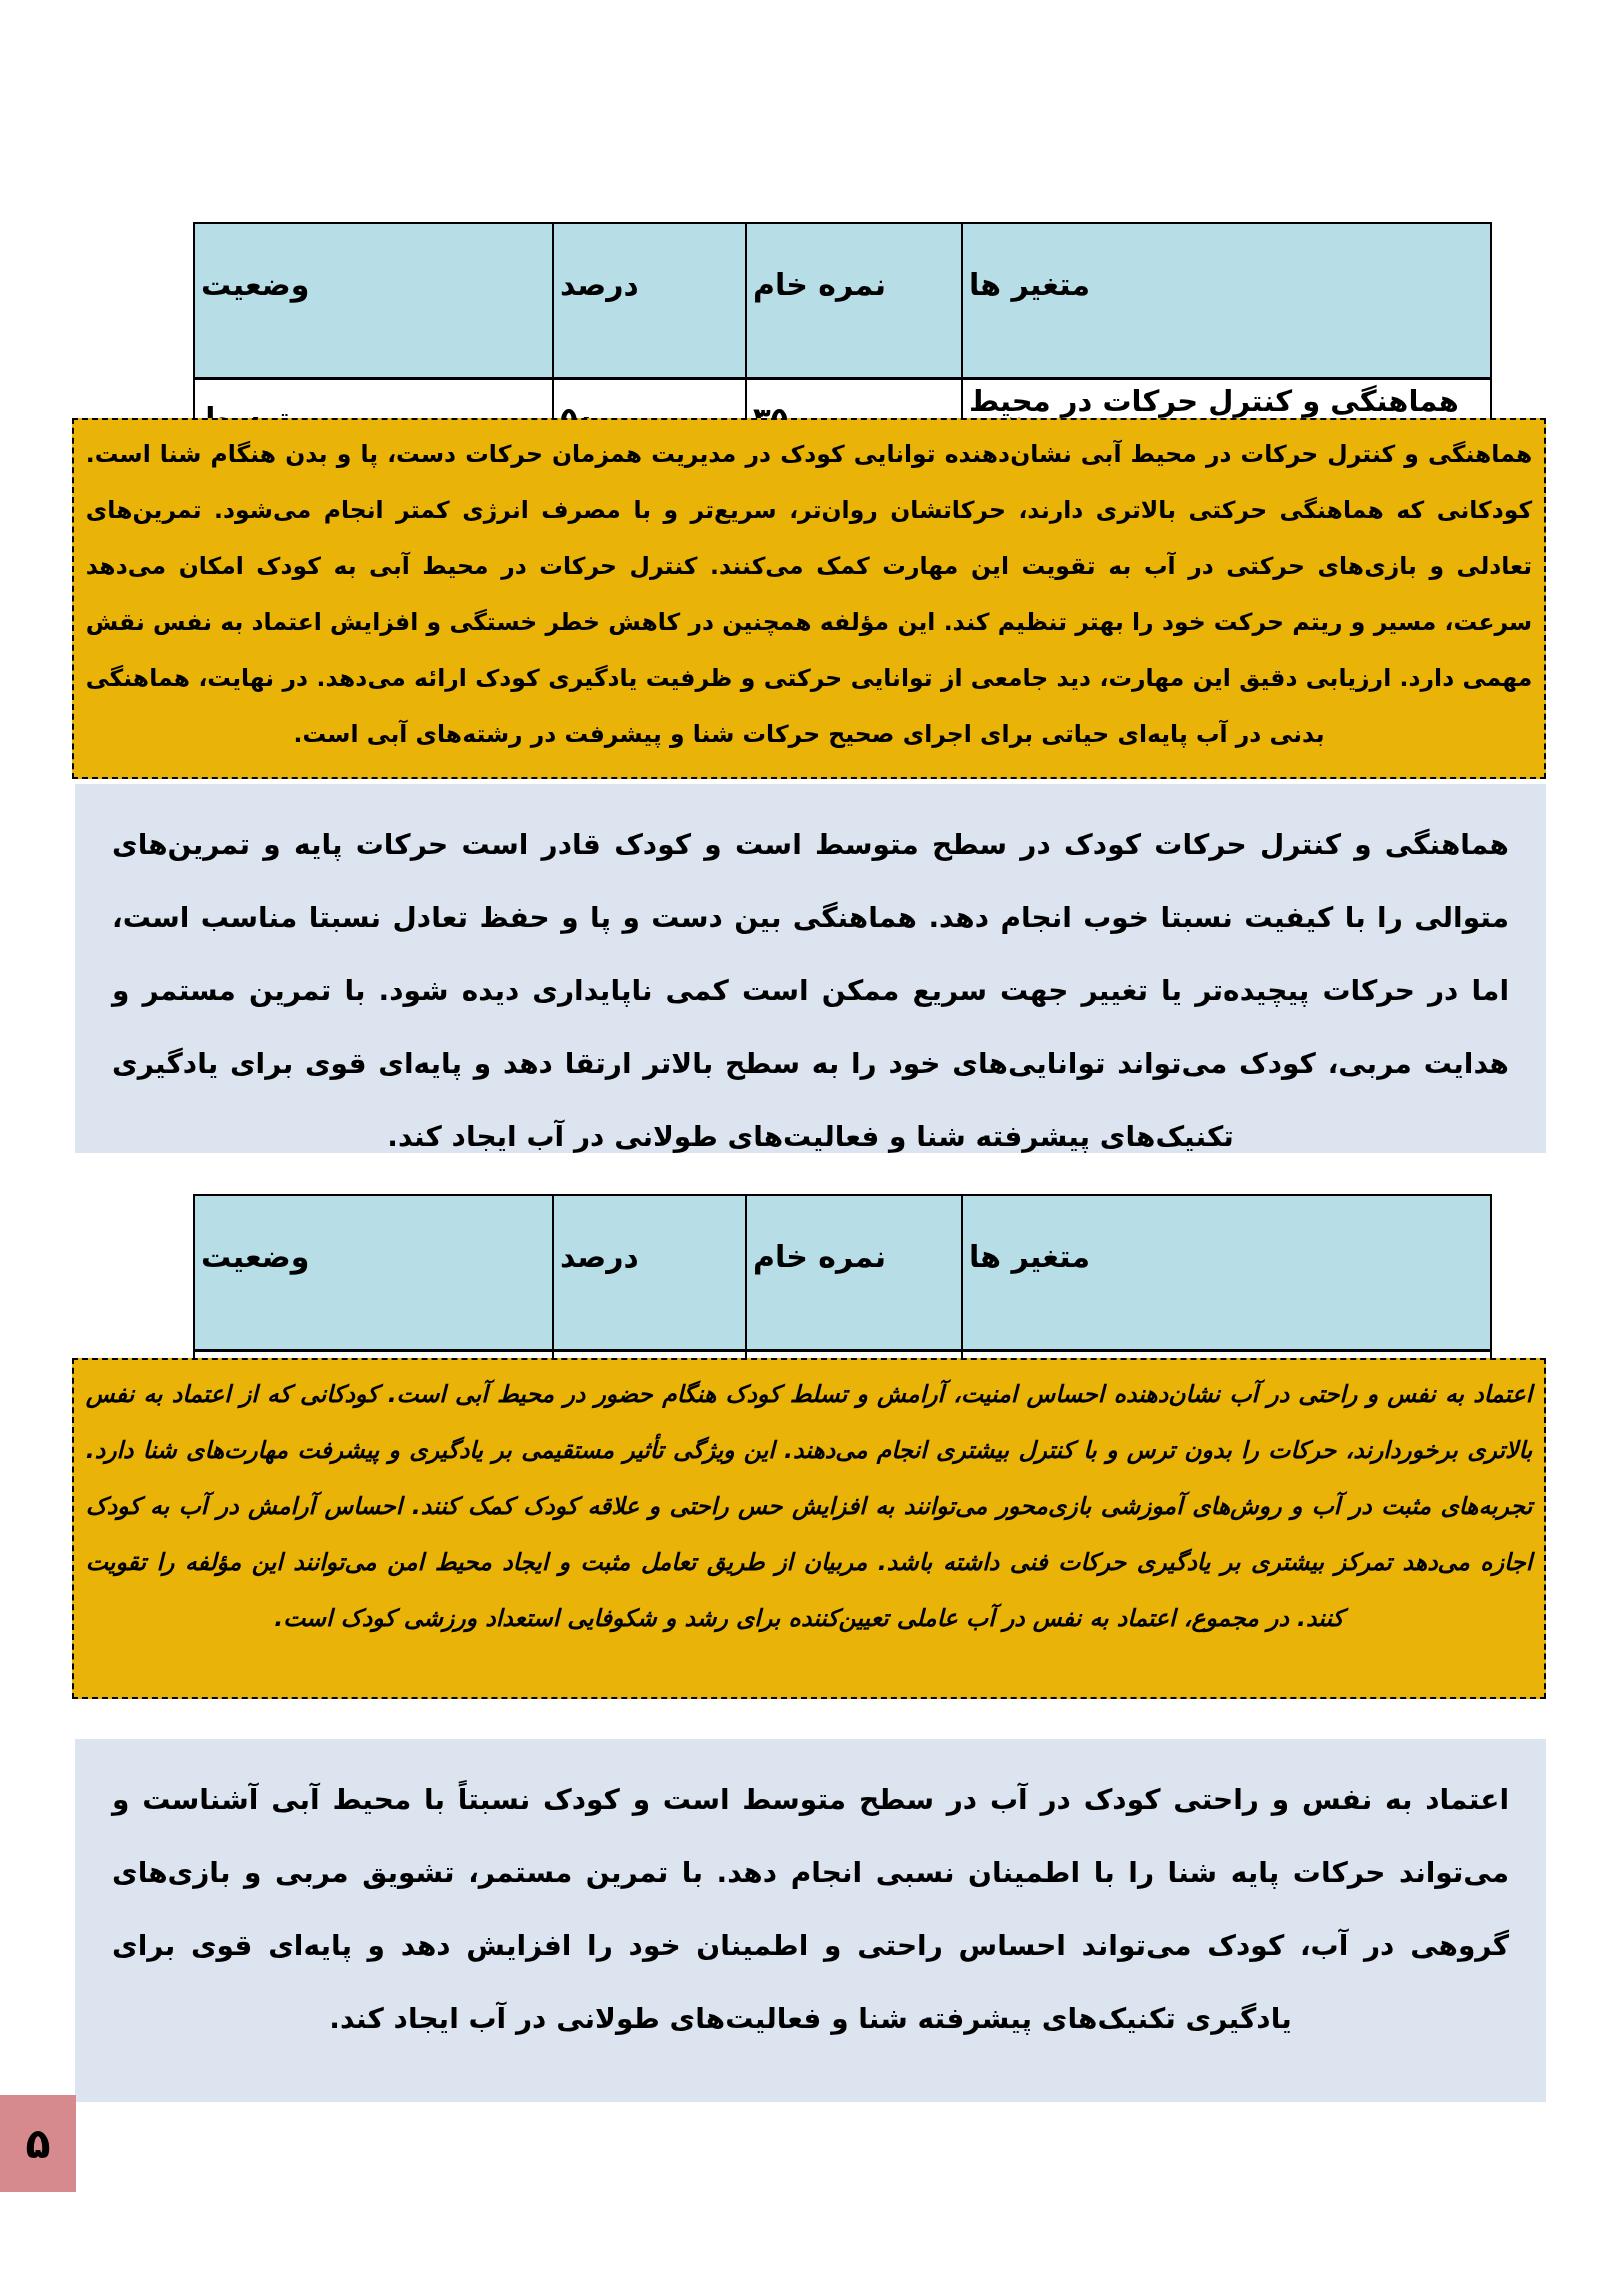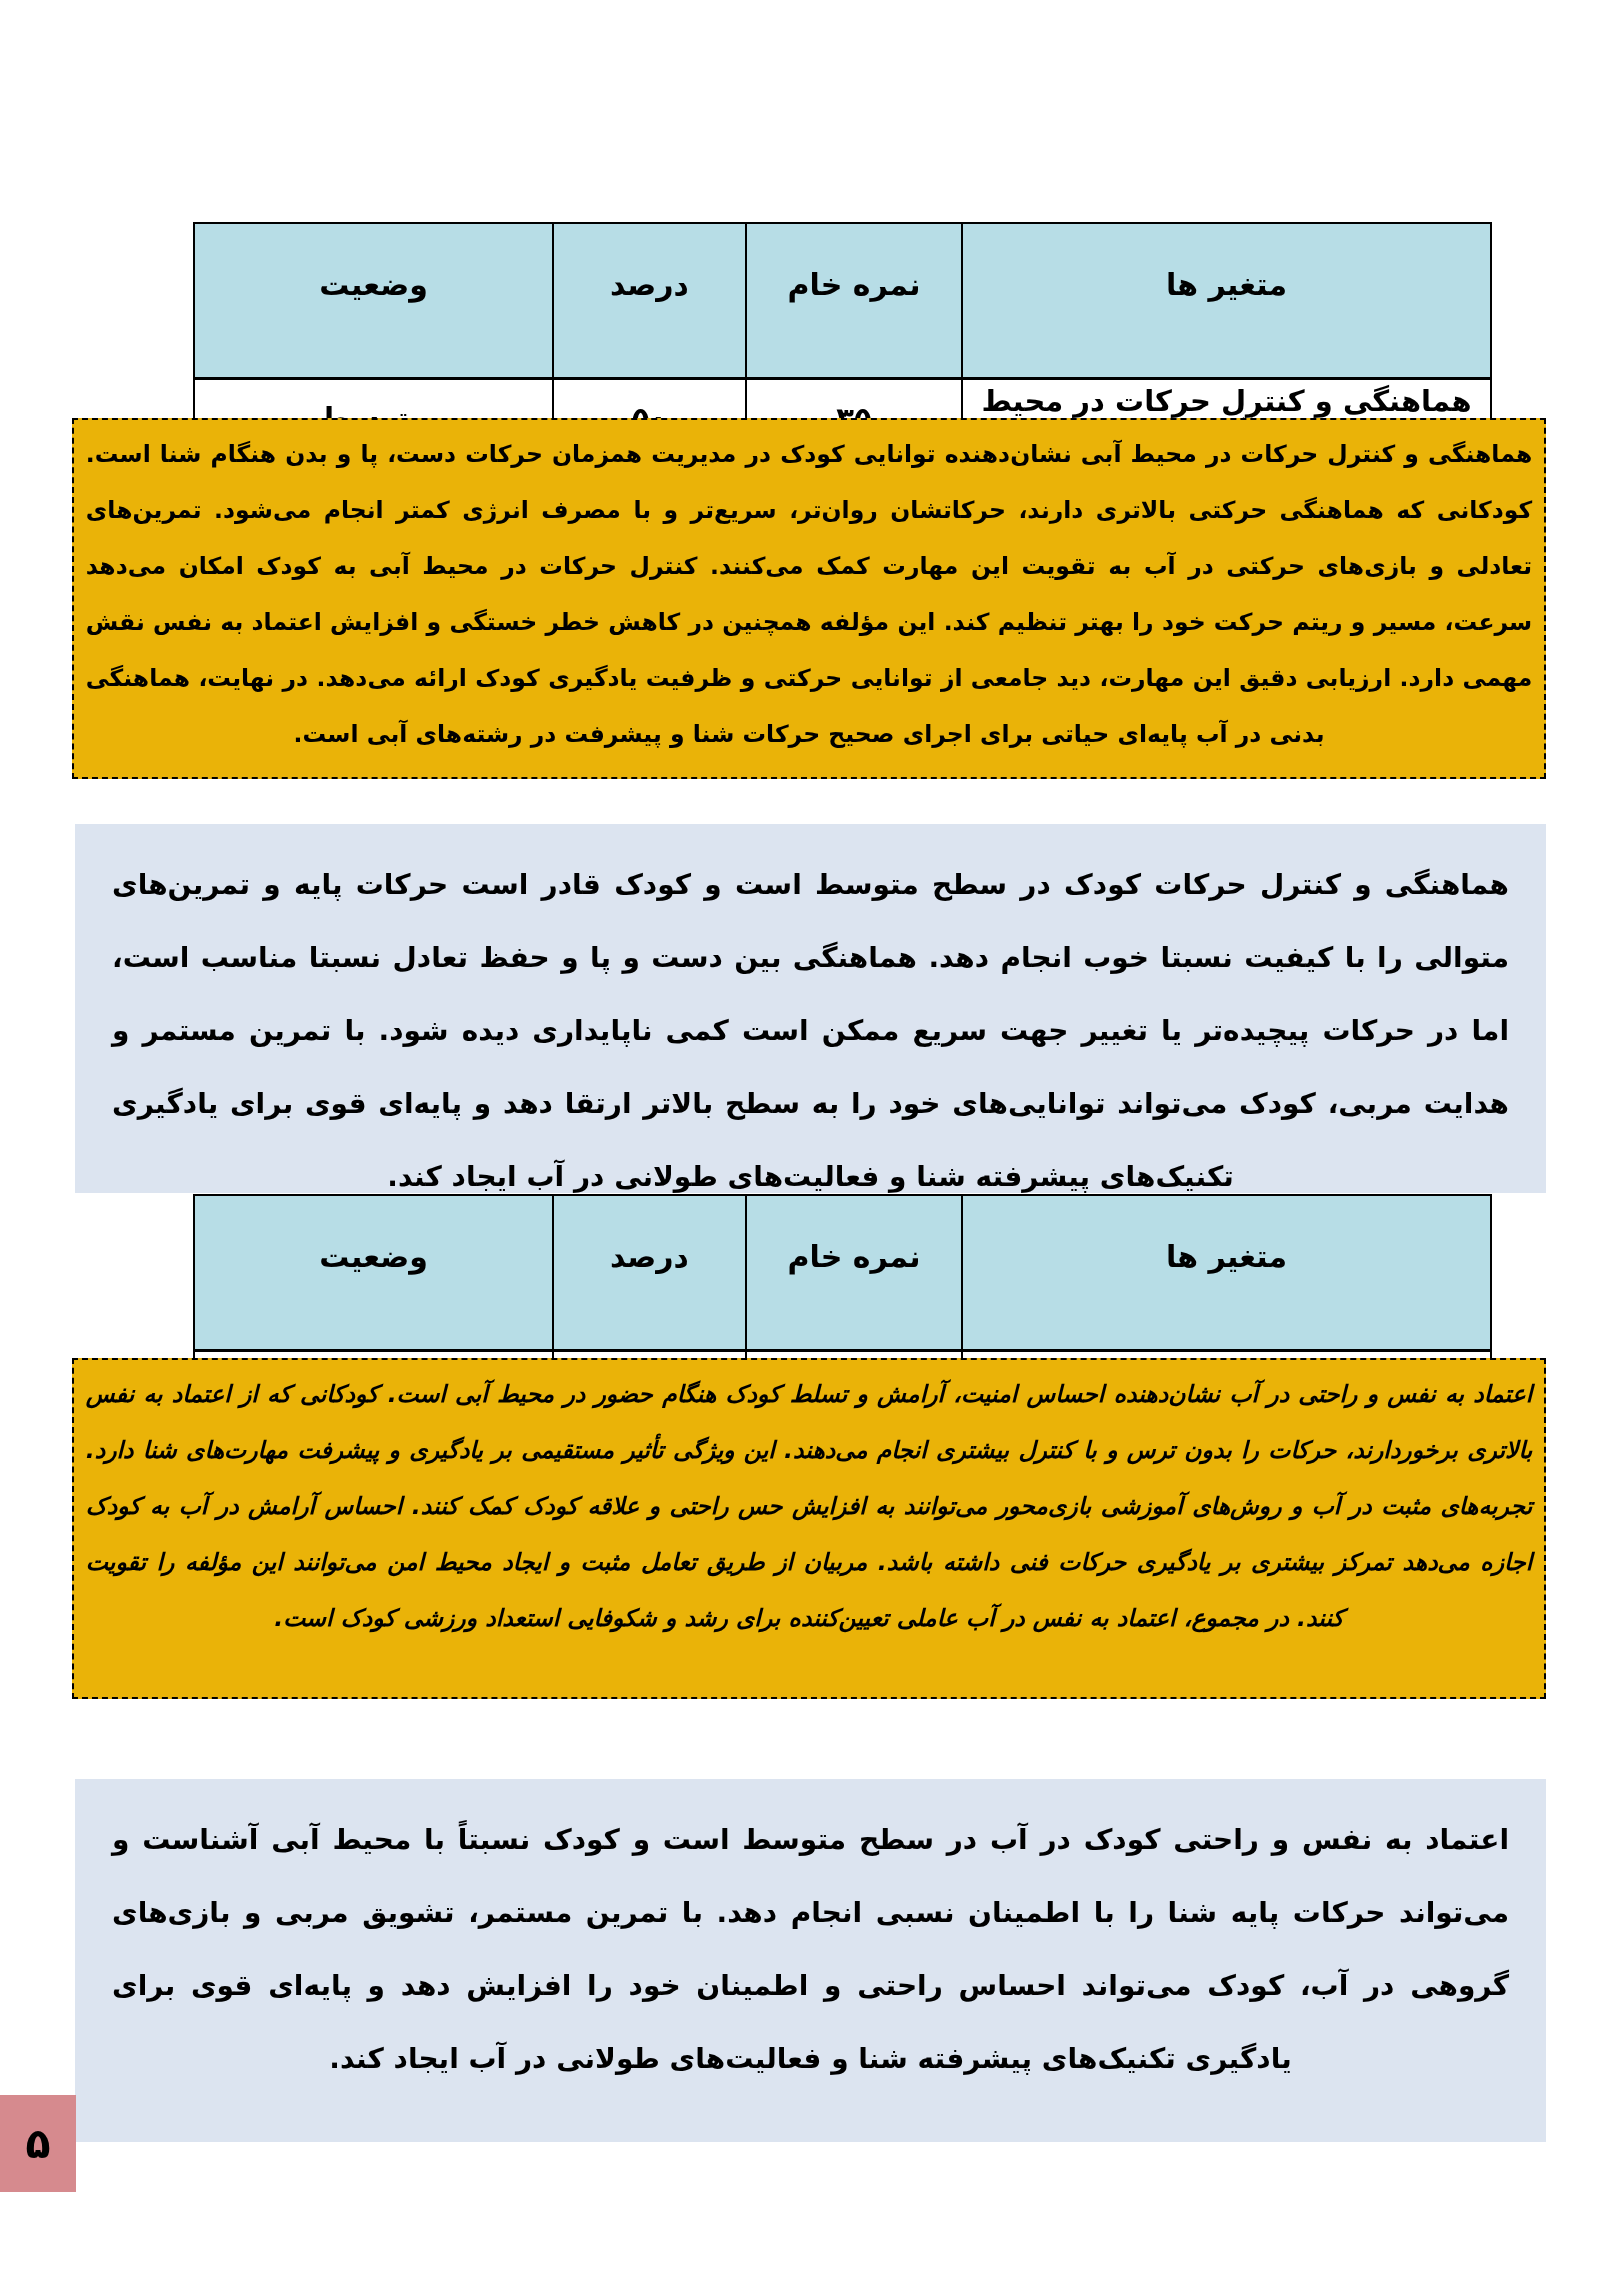--- a/index.html
+++ b/index.html
@@ -20,21 +20,21 @@
     width:1297px;
     border-collapse:collapse;
     table-layout:fixed;
     direction:rtl;
     border:2.9px solid #000;
   }
   .pos-t1{top:222px;}
   .pos-t2{top:1194px;}
   .score-table td{
     border:2px solid #000;
-    text-align:center;
+    text-align:left;
     vertical-align:middle;
     font-weight:bold;
     overflow:hidden;
   }
   .score-table tr.hdr td{
     background:#b7dde6;
     height:120px;
     font-size:30px;
     padding:0 5.9px 33px 5.9px;
     border-bottom-width:3.9px;
@@ -75,21 +75,20 @@
     left:75px;
     width:1471px;
     box-sizing:border-box;
     background:#dce4f0;
     padding:23.5px 37px 0 37px;
     font-size:28px;
     font-weight:bold;
     line-height:73px;
     text-align:justify;
     text-align-last:center;
-    margin-top:40px;
   }
   .pos-s1{top:784px;height:369px;}
   .pos-s2{top:1739px;height:363px;}
 
   
   .page-badge{
     position:absolute;
     left:0;top:2095px;
     width:76px;height:97px;
     background:#d68a8e;

